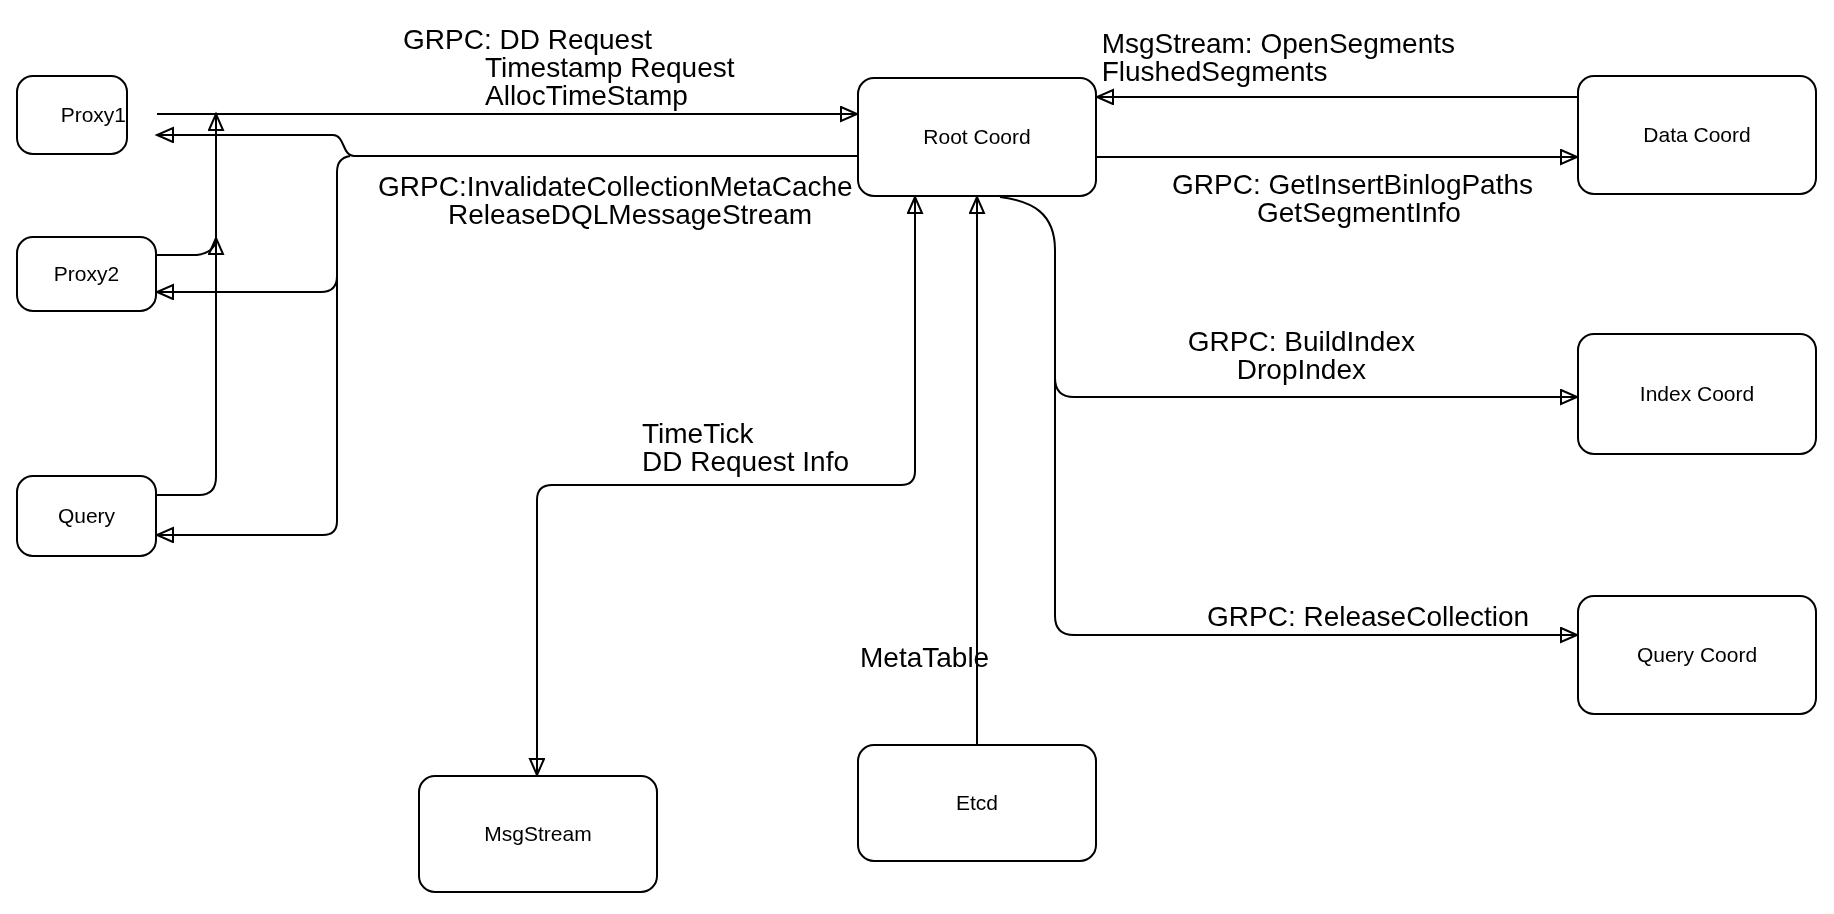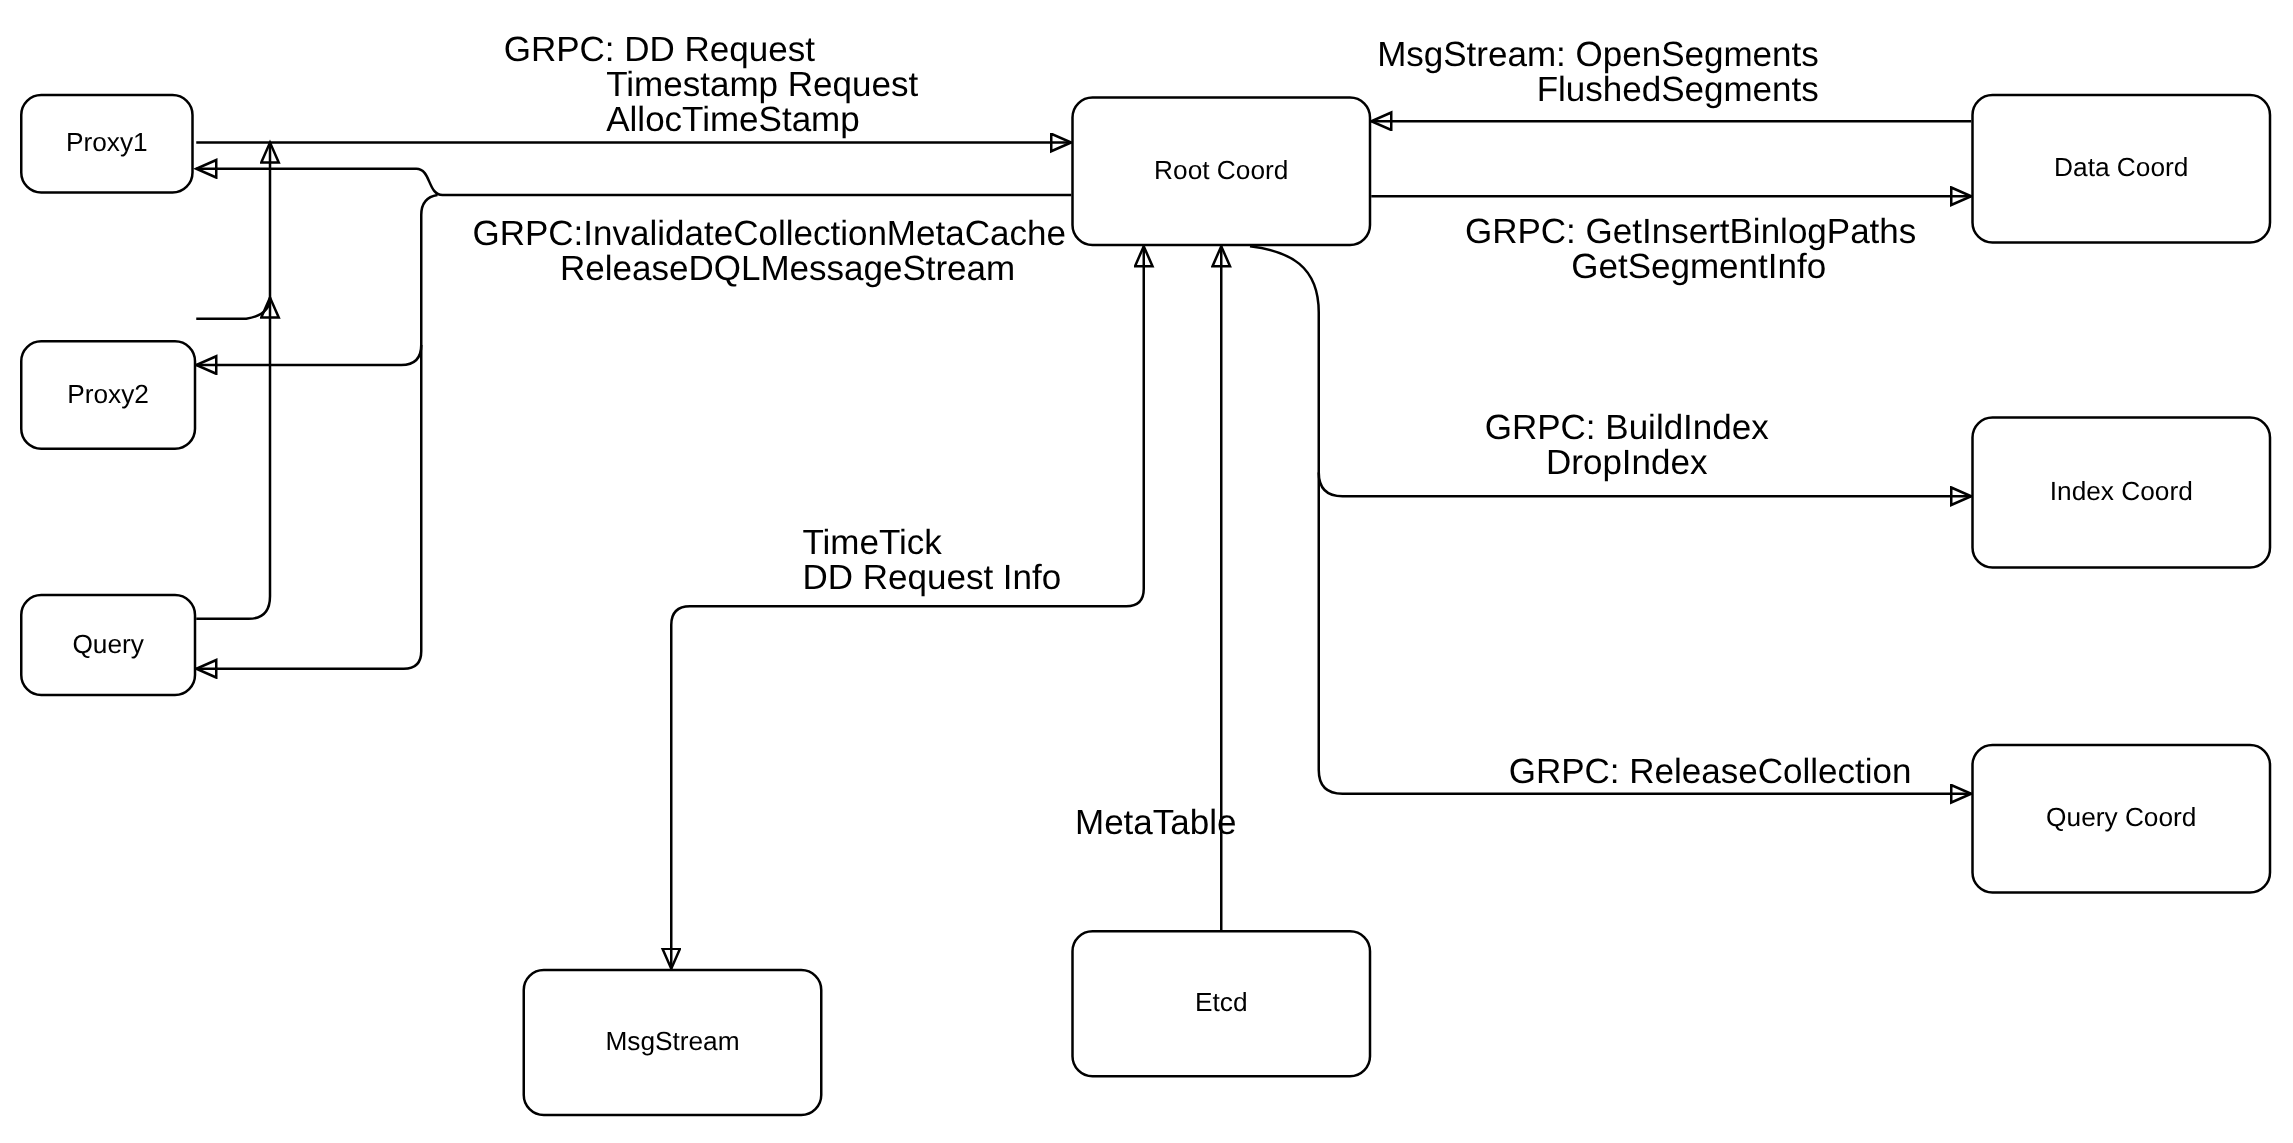--- a/index.html
+++ b/index.html
@@ -15,40 +15,40 @@
   svg.edges path{stroke:#000;stroke-width:2;fill:none;}
   .node{
     position:absolute;
     background:#fff;
     border:2px solid #000;
     border-radius:17px;
     display:flex;align-items:center;justify-content:center;
     font-size:21px;
     box-sizing:border-box;
   }
-  #n-proxy1{left:16px;top:75px;width:139px;height:80px;}
-  #n-proxy2{left:16px;top:236px;width:141px;height:88px;margin-top:36px;}
+  #n-proxy1{left:16px;top:75px;width:112px;height:80px;justify-content:flex-end;}
+  #n-proxy2{left:16px;top:236px;width:141px;height:76px;}
   #n-proxyk{left:16px;top:475px;width:141px;height:82px;}
   #n-root{left:857px;top:77px;width:240px;height:120px;}
   #n-data{left:1577px;top:75px;width:240px;height:120px;}
   #n-index{left:1577px;top:333px;width:240px;height:122px;}
   #n-query{left:1577px;top:595px;width:240px;height:120px;}
   #n-msgstream{left:418px;top:775px;width:240px;height:118px;}
   #n-etcd{left:857px;top:744px;width:240px;height:118px;}
   .elabel{
     position:absolute;
     font-size:28px;
     line-height:28px;
     white-space:nowrap;
   }
   #lbl-ptr{left:403px;top:26px;}
   #lbl-ptr .ln + .ln{margin-left:82px;}
   #lbl-rtp{left:378px;top:173px;}
   #lbl-rtp .ln + .ln{margin-left:70px;}
-  #lbl-dtr{right:379px;top:30px;text-align:right;}
+  #lbl-dtr{right:379px;top:30px;}
   #lbl-rtd{left:1172px;top:171px;}
   #lbl-rtd .ln + .ln{margin-left:85px;}
   #lbl-rti{right:419px;top:328px;text-align:center;}
   #lbl-rtq{left:1207px;top:603px;}
   #lbl-ttick{left:642px;top:420px;}
   #lbl-meta{left:860px;top:644px;}
 </style>
 </head>
 <body>
 

